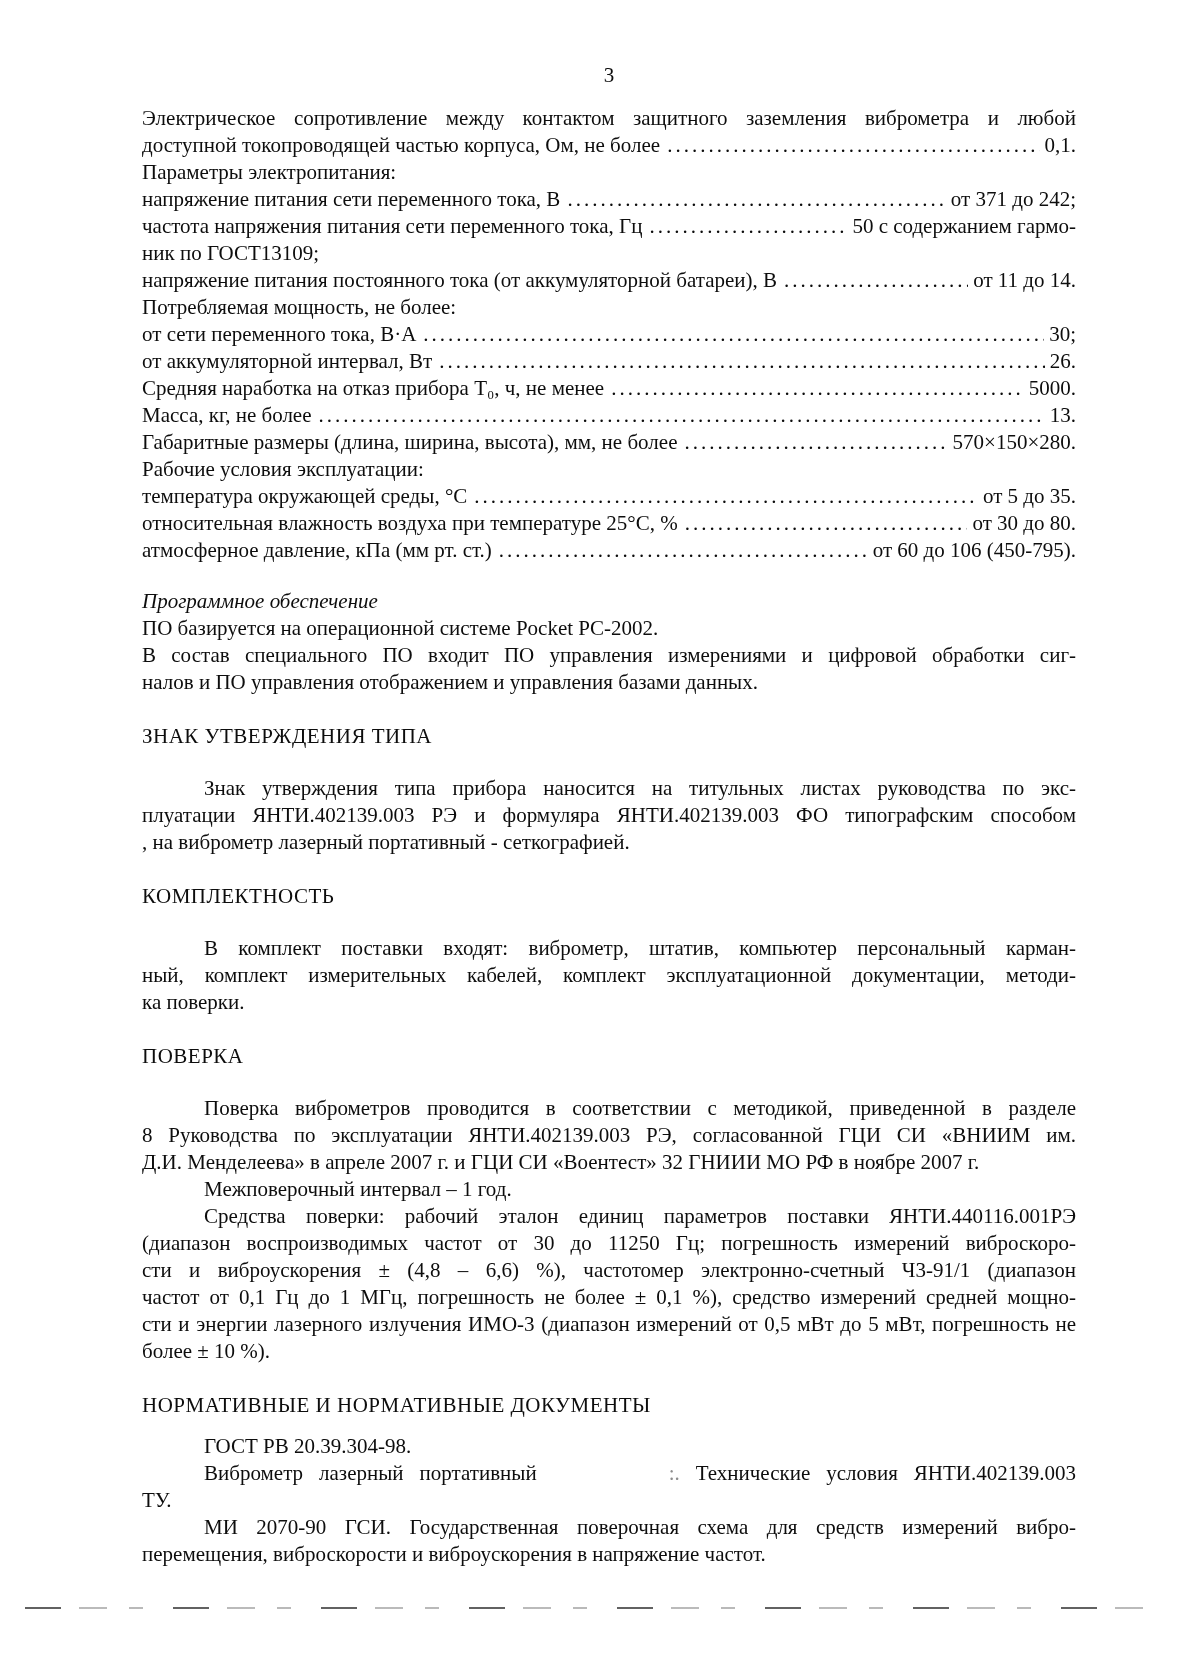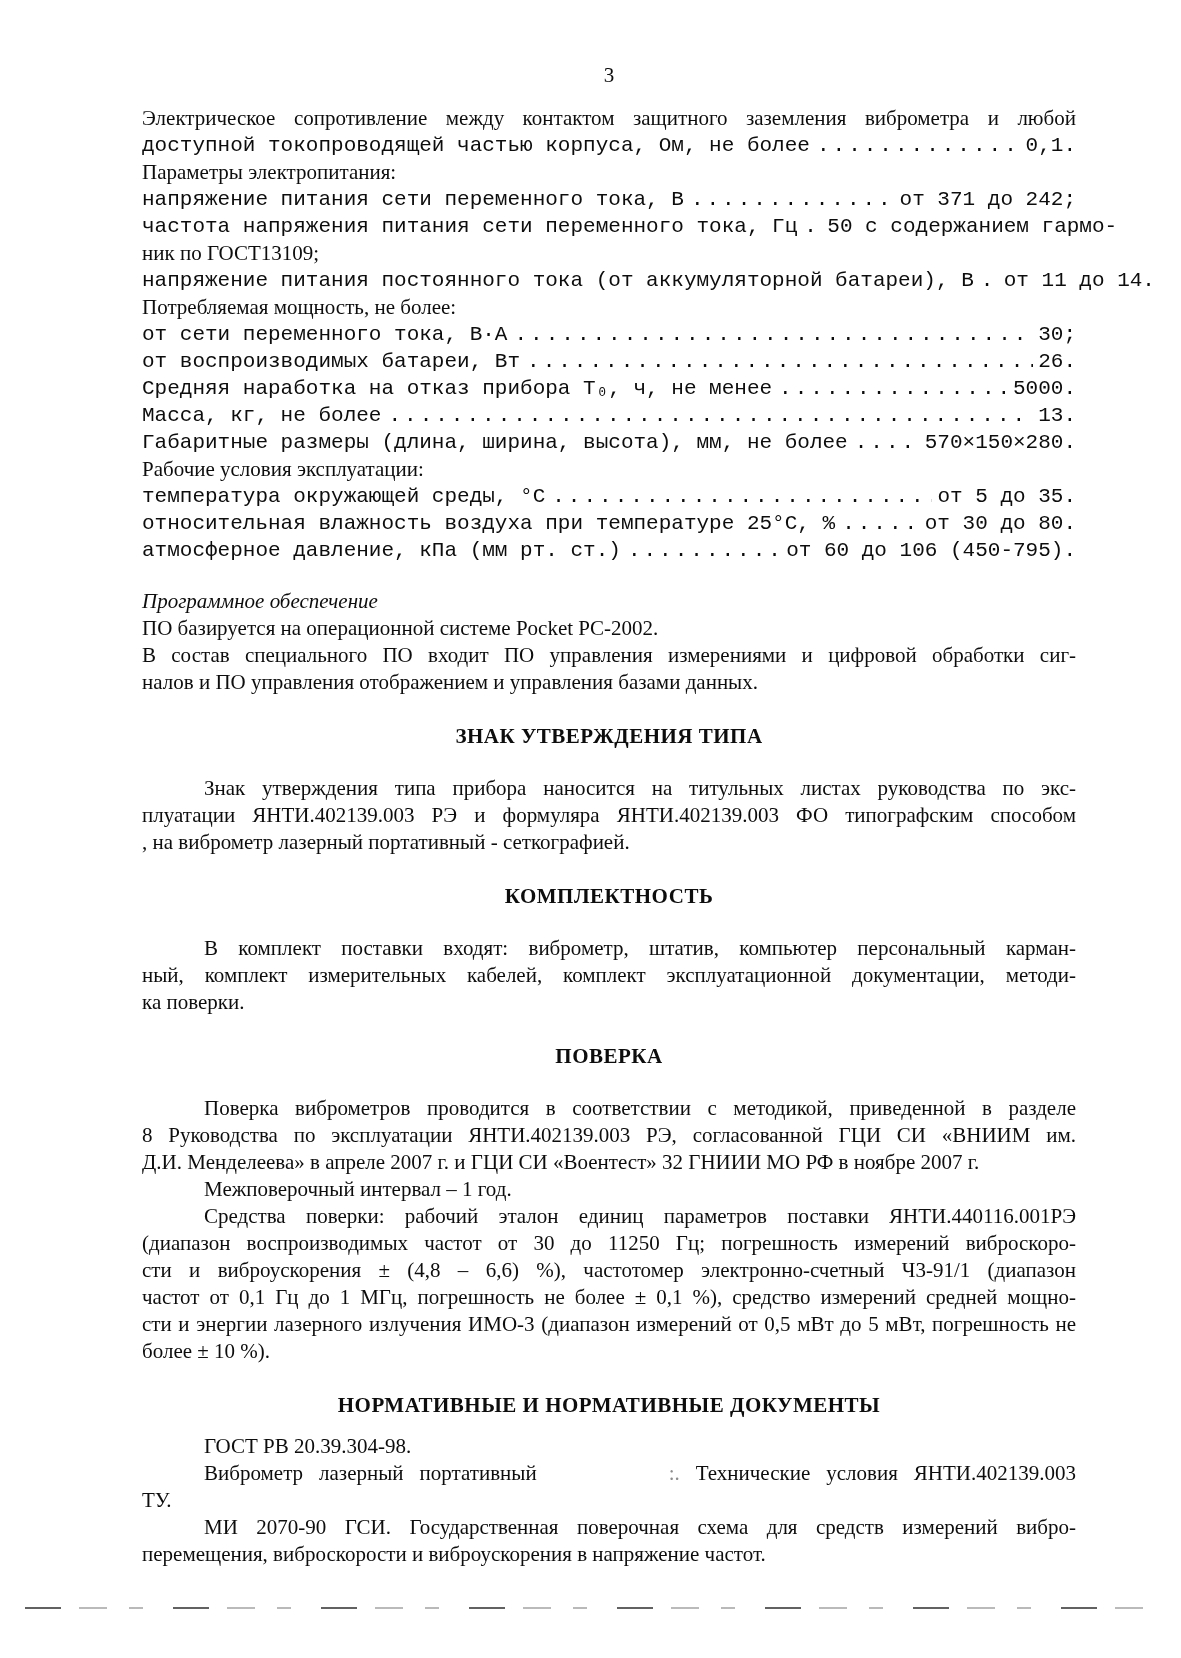--- a/index.html
+++ b/index.html
@@ -7,29 +7,29 @@
     position:relative; width:1181px; height:1658px; background:#ffffff;
     font-family:"Liberation Serif","DejaVu Serif",serif;
     color:#0d0d0d; font-size:21px; line-height:27px; overflow:hidden;
   }
   .content { position:absolute; left:142px; top:62px; width:934px; }
   .pagenum { text-align:center; margin-bottom:16px; }
   .line { min-height:27px; }
   .l { text-align:left; }
   .j { text-align:justify; text-align-last:justify; }
   .ind { padding-left:62px; }
-  .row { display:flex; align-items:center;font-family:Liberation Mono, monospace; }
+  .row { display:flex; align-items:center; }
   .lab { white-space:nowrap; flex:0 0 auto; }
   .dots { flex:1 1 auto; overflow:hidden; white-space:nowrap; margin:0 5px 0 7px; min-width:18px; }
   .dots::after {
     content:"..........................................................................................................................................................................................";
     letter-spacing:3px;
   }
   .val { white-space:nowrap; flex:0 0 auto; }
-  .sec-h { text-align:center; font-weight:bold; letter-spacing:0.5px; margin:27px 0 25px 0; }
+  .sec-h { font-weight:normal; letter-spacing:0.5px; margin:27px 0 25px 0; }
   .soft-h { text-align:left; font-style:italic; margin:24px 0 0 0; }
   .gap-erased { display:inline-block; width:100px; }
   .faint { color:#8d8d8d; }
   .norm-gost { margin-bottom:0; }
   .sec-h.norm { margin-bottom:14px; }
   .bottom-artifact {
     position:absolute; left:25px; right:26px; top:1606px; height:3px;
     background-image:
       repeating-linear-gradient(90deg,
         rgba(70,70,70,0.85) 0px, rgba(70,70,70,0.85) 36px,
@@ -73,21 +73,21 @@
         <span class="dots"></span>
         <span class="val">от 11 до 14.</span>
       </div>
       <div class="line l">Потребляемая мощность, не более:</div>
       <div class="line row">
         <span class="lab">от сети переменного тока, В·А</span>
         <span class="dots"></span>
         <span class="val">30;</span>
       </div>
       <div class="line row">
-        <span class="lab">от воспроизводимых батареи, Вт</span>
+        <span class="lab">от аккумуляторной интервал, Вт</span>
         <span class="dots"></span>
         <span class="val">26.</span>
       </div>
       <div class="line row">
         <span class="lab">Средняя наработка на отказ прибора Т₀, ч, не менее</span>
         <span class="dots"></span>
         <span class="val">5000.</span>
       </div>
       <div class="line row">
         <span class="lab">Масса, кг, не более</span>

